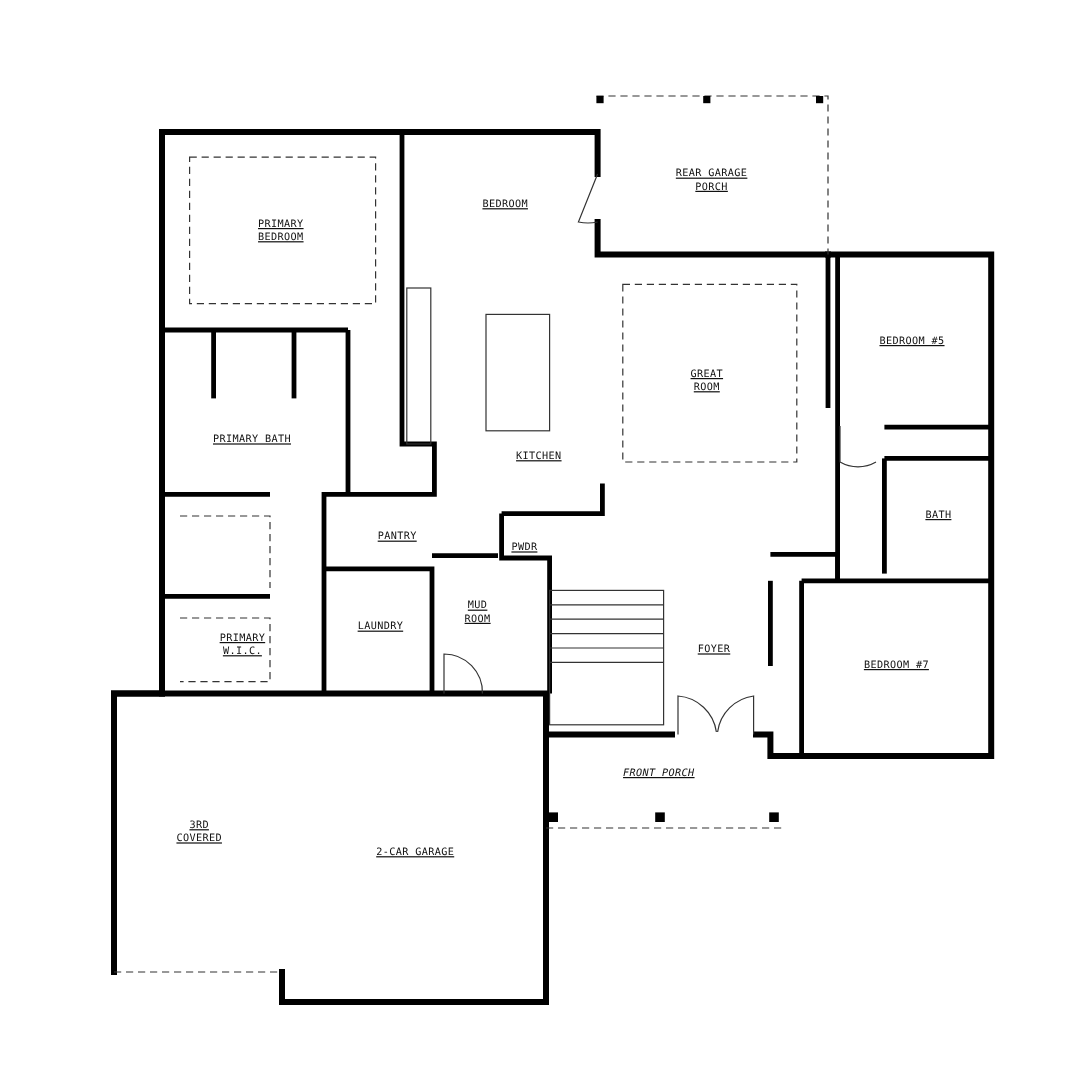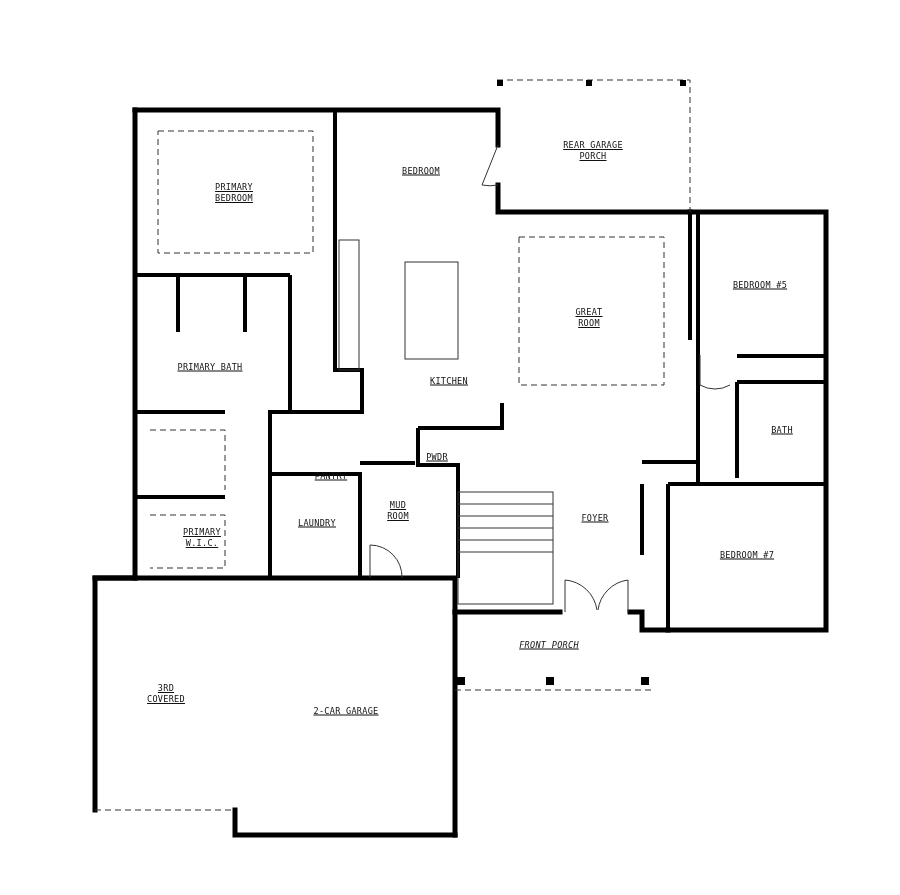--- a/index.html
+++ b/index.html
@@ -85,26 +85,26 @@
 BEDROOM</div>
   <div class="room-label" style="left:421px;top:171px;">BEDROOM</div>
   <div class="room-label" style="left:593px;top:151px;">REAR GARAGE
 PORCH</div>
   <div class="room-label" style="left:589px;top:302px;margin-top:16px;">GREAT
 ROOM</div>
   <div class="room-label" style="left:760px;top:285px;">BEDROOM #5</div>
   <div class="room-label" style="left:210px;top:367px;">PRIMARY BATH</div>
   <div class="room-label" style="left:431px;top:381px;padding-left:36px;">KITCHEN</div>
   <div class="room-label" style="left:782px;top:430px;">BATH</div>
-  <div class="room-label" style="left:313px;top:476px;padding-left:36px;">PANTRY</div>
+  <div class="room-label" style="left:313px;top:448px;padding-left:36px;">PANTRY</div>
   <div class="room-label" style="left:437px;top:457px;">PWDR</div>
   <div class="room-label" style="left:398px;top:511px;">MUD
 ROOM</div>
   <div class="room-label" style="left:317px;top:523px;">LAUNDRY</div>
   <div class="room-label" style="left:202px;top:538px;">PRIMARY
 W.I.C.</div>
-  <div class="room-label" style="left:595px;top:518px;">FOYER</div>
+  <div class="room-label" style="left:595px;top:542px;">FOYER</div>
   <div class="room-label" style="left:747px;top:555px;">BEDROOM #7</div>
   <div class="room-label" style="left:549px;top:645px;font-style:italic;">FRONT PORCH</div>
   <div class="room-label" style="left:166px;top:694px;">3RD
 COVERED</div>
   <div class="room-label" style="left:346px;top:711px;">2-CAR GARAGE</div>
 </div>
 
 </body></html>

